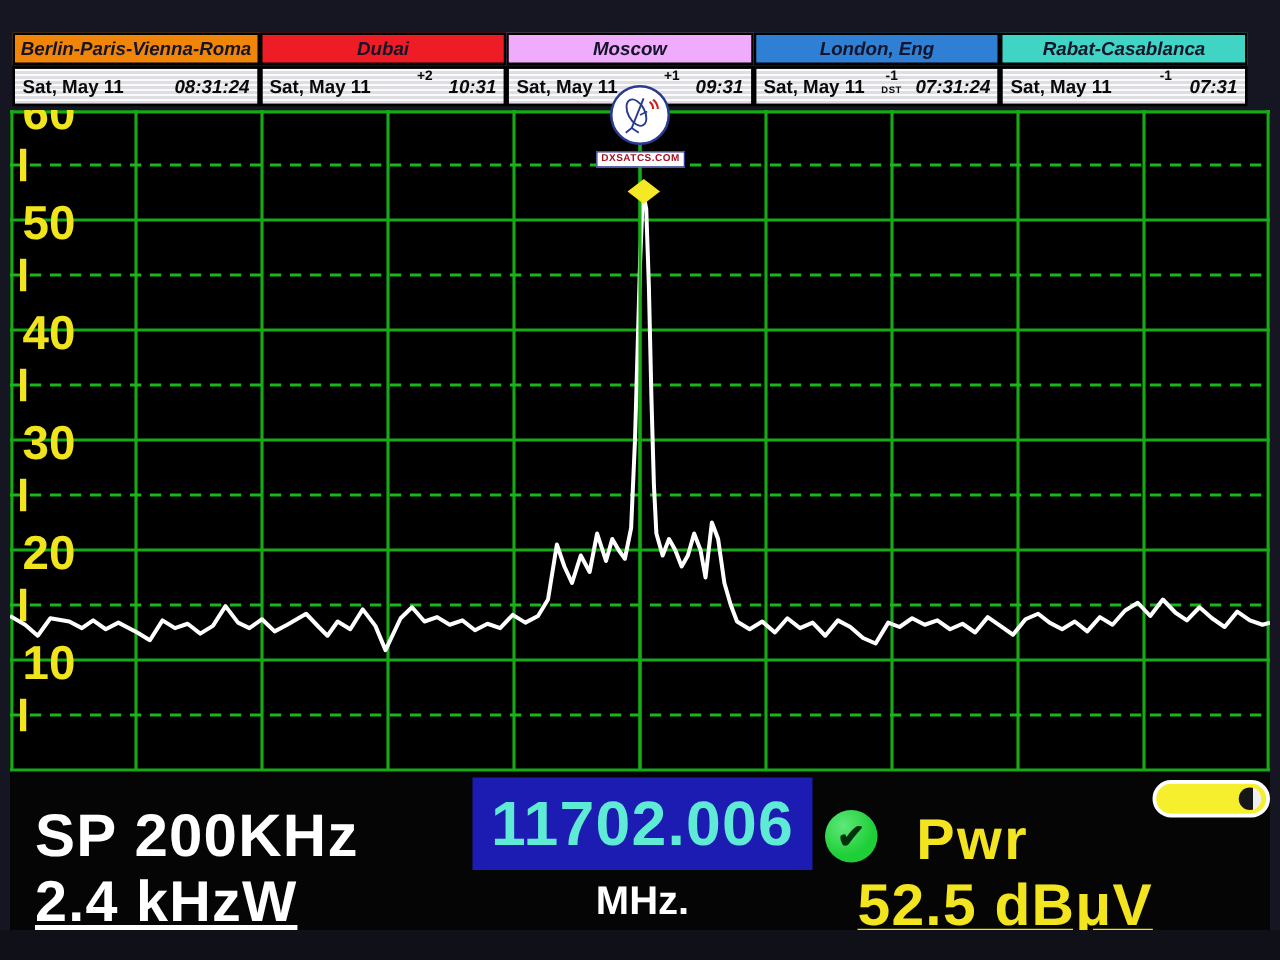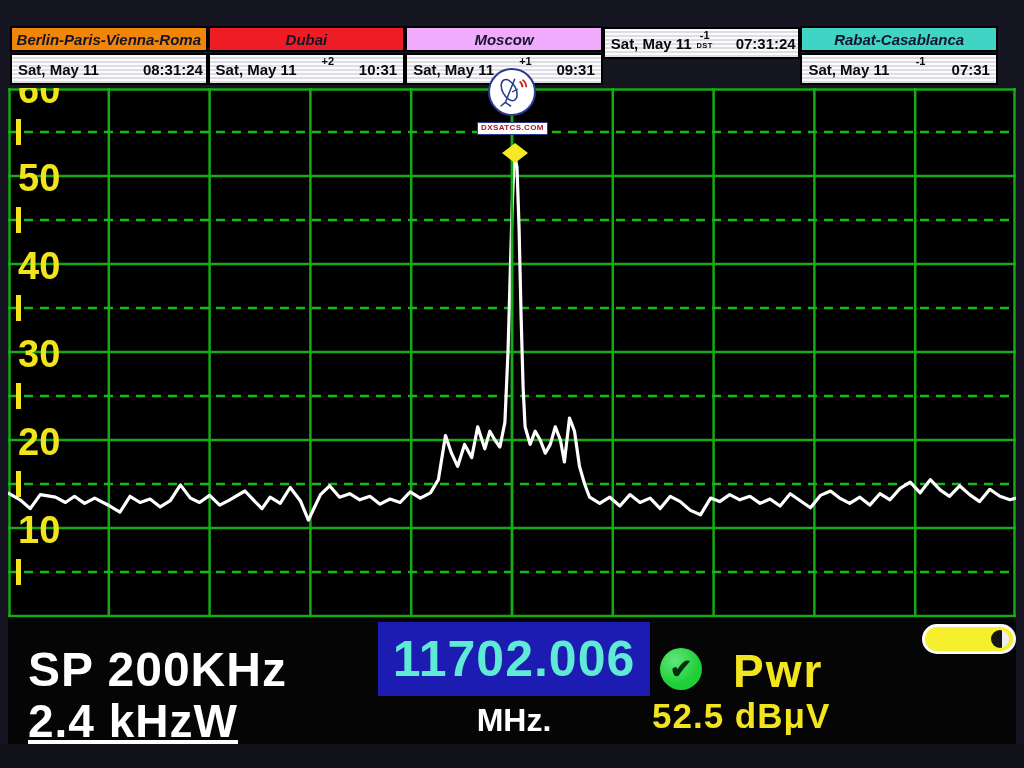--- a/index.html
+++ b/index.html
@@ -12,21 +12,21 @@
   .city{height:22px;border:2px solid #000;display:flex;align-items:center;justify-content:center;
         font-size:15px;font-weight:bold;font-style:italic;color:#14142a;white-space:nowrap;overflow:hidden;}
   .tcell{height:28px;border:2px solid #000;margin-top:1px;display:flex;align-items:center;
          padding:0 6px;font-weight:bold;color:#0a0a0a;font-size:15px;
          background:repeating-linear-gradient(180deg,#fbfbfd 0 2px,#dddde2 2px 4px);}
   .tdate{flex:1 1 auto;white-space:nowrap;}
   .tz{display:flex;flex-direction:column;align-items:center;align-self:flex-start;padding-top:1px;
       line-height:1;min-width:26px;}
   .tzoff{font-size:11px;font-weight:bold;}
   .tznote{font-size:7.5px;letter-spacing:.5px;margin-top:1px;}
-  .ttime{flex:0 0 auto;white-space:nowrap;margin-left:18px;}
+  .ttime{flex:0 0 auto;white-space:nowrap;margin-left:6px;font-style:italic;}
 
   
   #logo{position:absolute;left:477px;top:68px;width:70px;z-index:6;text-align:center;}
   #logo .ring{width:44px;height:44px;margin:0 auto;background:#fff;border:2px solid #2a3a8e;
               border-radius:50%;display:flex;align-items:center;justify-content:center;}
   #logo .lbl{display:inline-block;background:#fff;color:#a51326;font-size:8px;font-weight:bold;
              letter-spacing:.4px;padding:1px 3px;margin-top:-1px;border:1px solid #2a3a8e;line-height:1.1;}
 
   
   #plot{position:absolute;left:8px;top:88px;width:1008px;height:530px;background:#000;z-index:1;}
@@ -41,21 +41,21 @@
   #freq-box{position:absolute;left:370px;top:4px;width:272px;height:74px;background:#1c1cb2;
             display:flex;align-items:center;justify-content:center;color:#5eead4;font-weight:bold;
             font-size:50px;letter-spacing:1px;}
   #freq-unit{left:370px;top:84px;width:272px;text-align:center;font-size:32px;position:absolute;
              color:#fff;font-weight:bold;}
   #check{position:absolute;left:652px;top:30px;width:42px;height:42px;border-radius:50%;
          background:radial-gradient(circle at 35% 30%,#5fe87a,#1fcf38 60%);display:flex;
          align-items:center;justify-content:center;color:#03300c;font-size:27px;font-weight:bold;}
   .ylw{position:absolute;color:#f2e41e;font-weight:bold;white-space:nowrap;}
   #pwr-label{left:725px;top:26px;font-size:46px;letter-spacing:2px;}
-  #pwr-value{left:644px;top:78px;font-size:35px;letter-spacing:1px;}
+  #pwr-value{left:678px;top:78px;font-size:47px;letter-spacing:1px;text-decoration:underline;}
   #toggle{position:absolute;left:914px;top:6px;width:94px;height:30px;background:#f6ef2d;
           border:3px solid #fff;border-radius:17px;box-sizing:border-box;}
   #toggle .knob{position:absolute;right:4px;top:3px;width:18px;height:18px;border-radius:50%;
           background:linear-gradient(90deg,#161616 62%,#efefef 62%);}
 
   #bottomstrip{position:absolute;left:0;top:762px;width:1024px;height:6px;background:#181826;}
 </style>
 </head>
 <body>
 
@@ -92,20 +92,21 @@
       <span class="tdate">Sat, May 11</span>
       <span class="tz">
         <span class="tzoff">+1</span>
         <span class="tznote"></span>
       </span>
       <span class="ttime">09:31</span>
     </div>
   </div>
 
   <div class="clockcol">
+    <div class="city" style="background: rgb(47, 127, 212);">London, Eng</div>
     <div class="tcell">
       <span class="tdate">Sat, May 11</span>
       <span class="tz">
         <span class="tzoff">-1</span>
         <span class="tznote">DST</span>
       </span>
       <span class="ttime">07:31:24</span>
     </div>
   </div>
 

